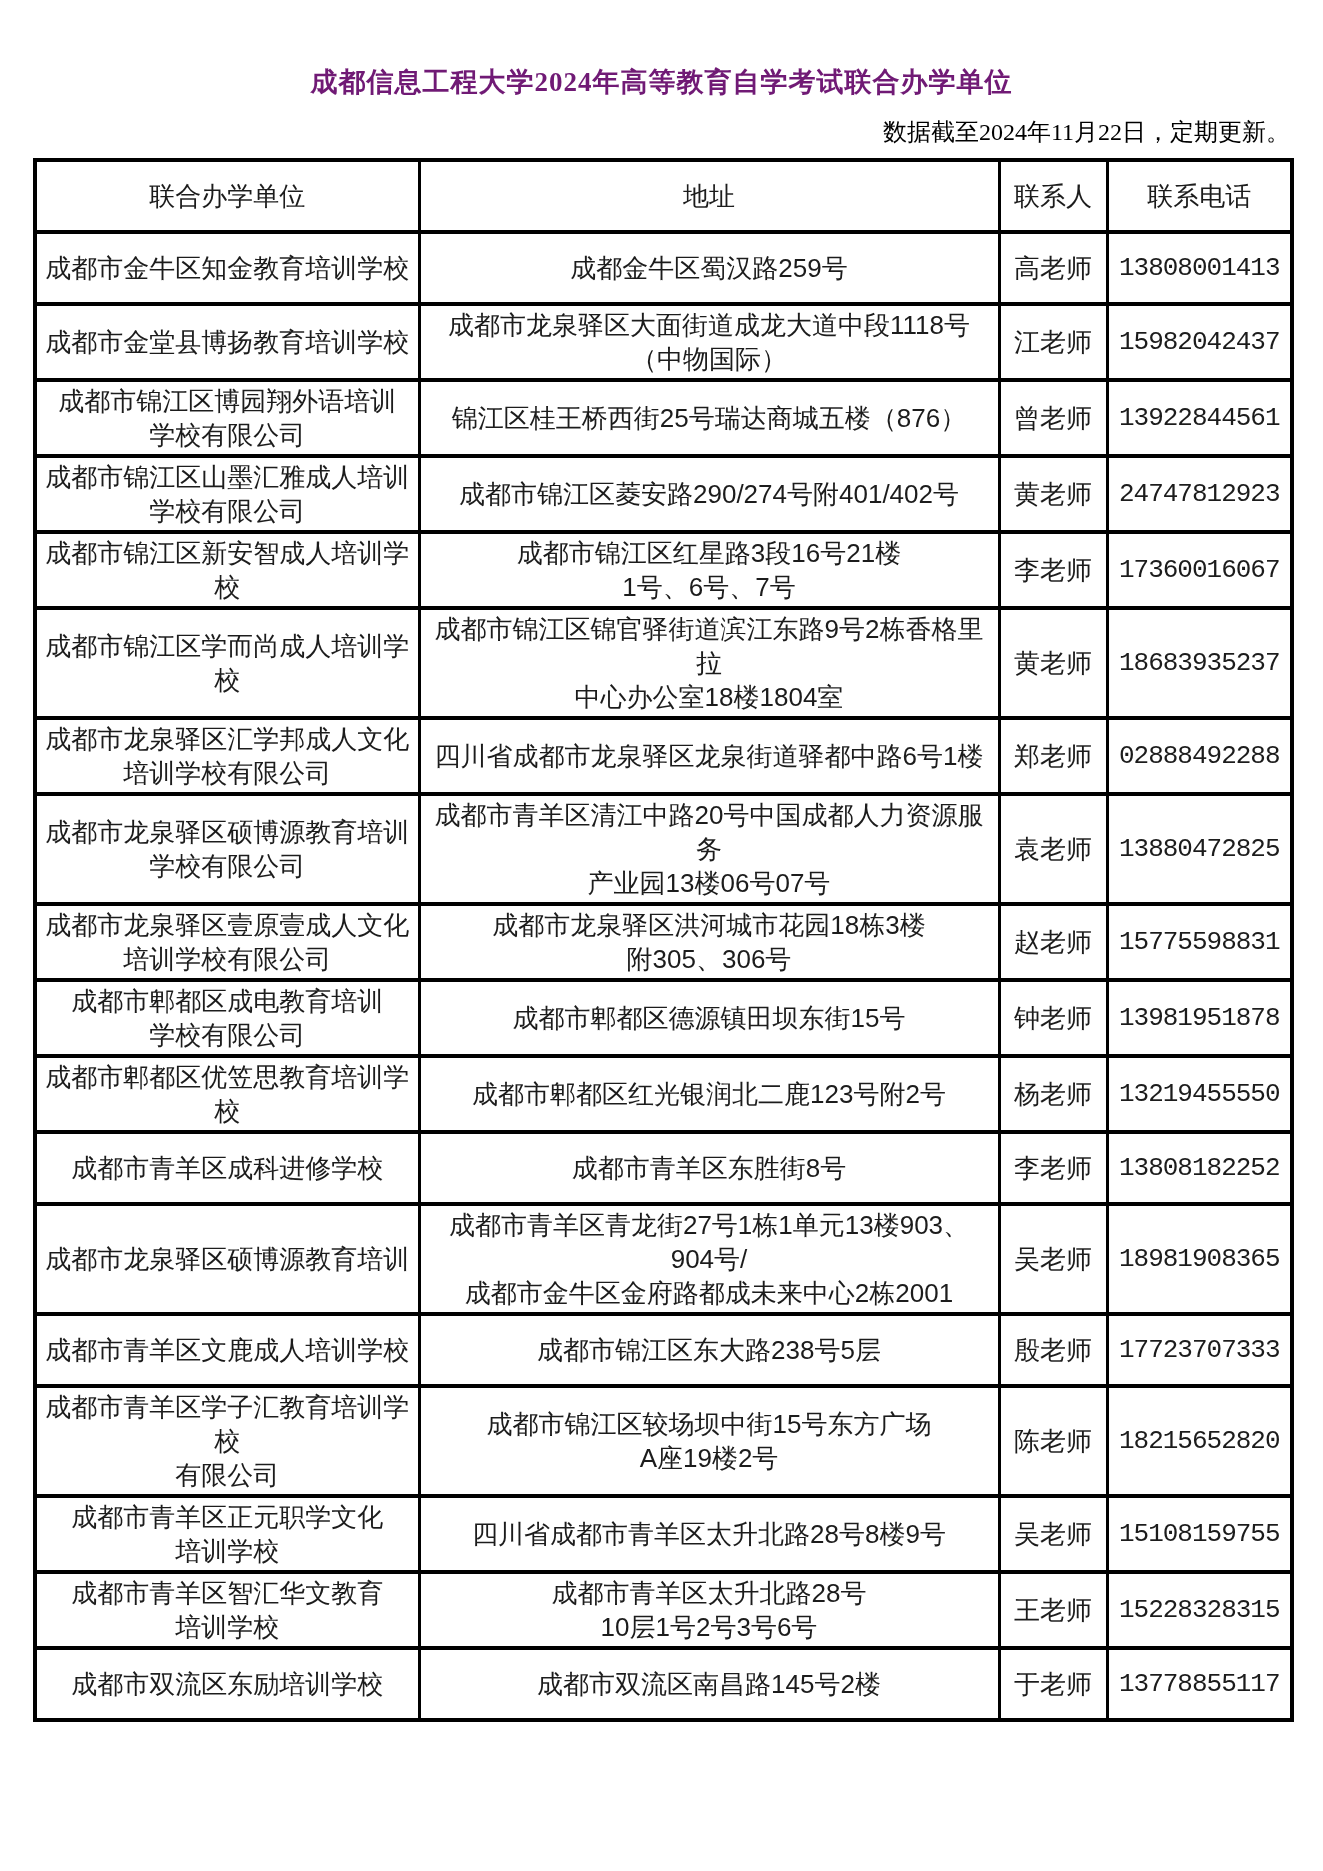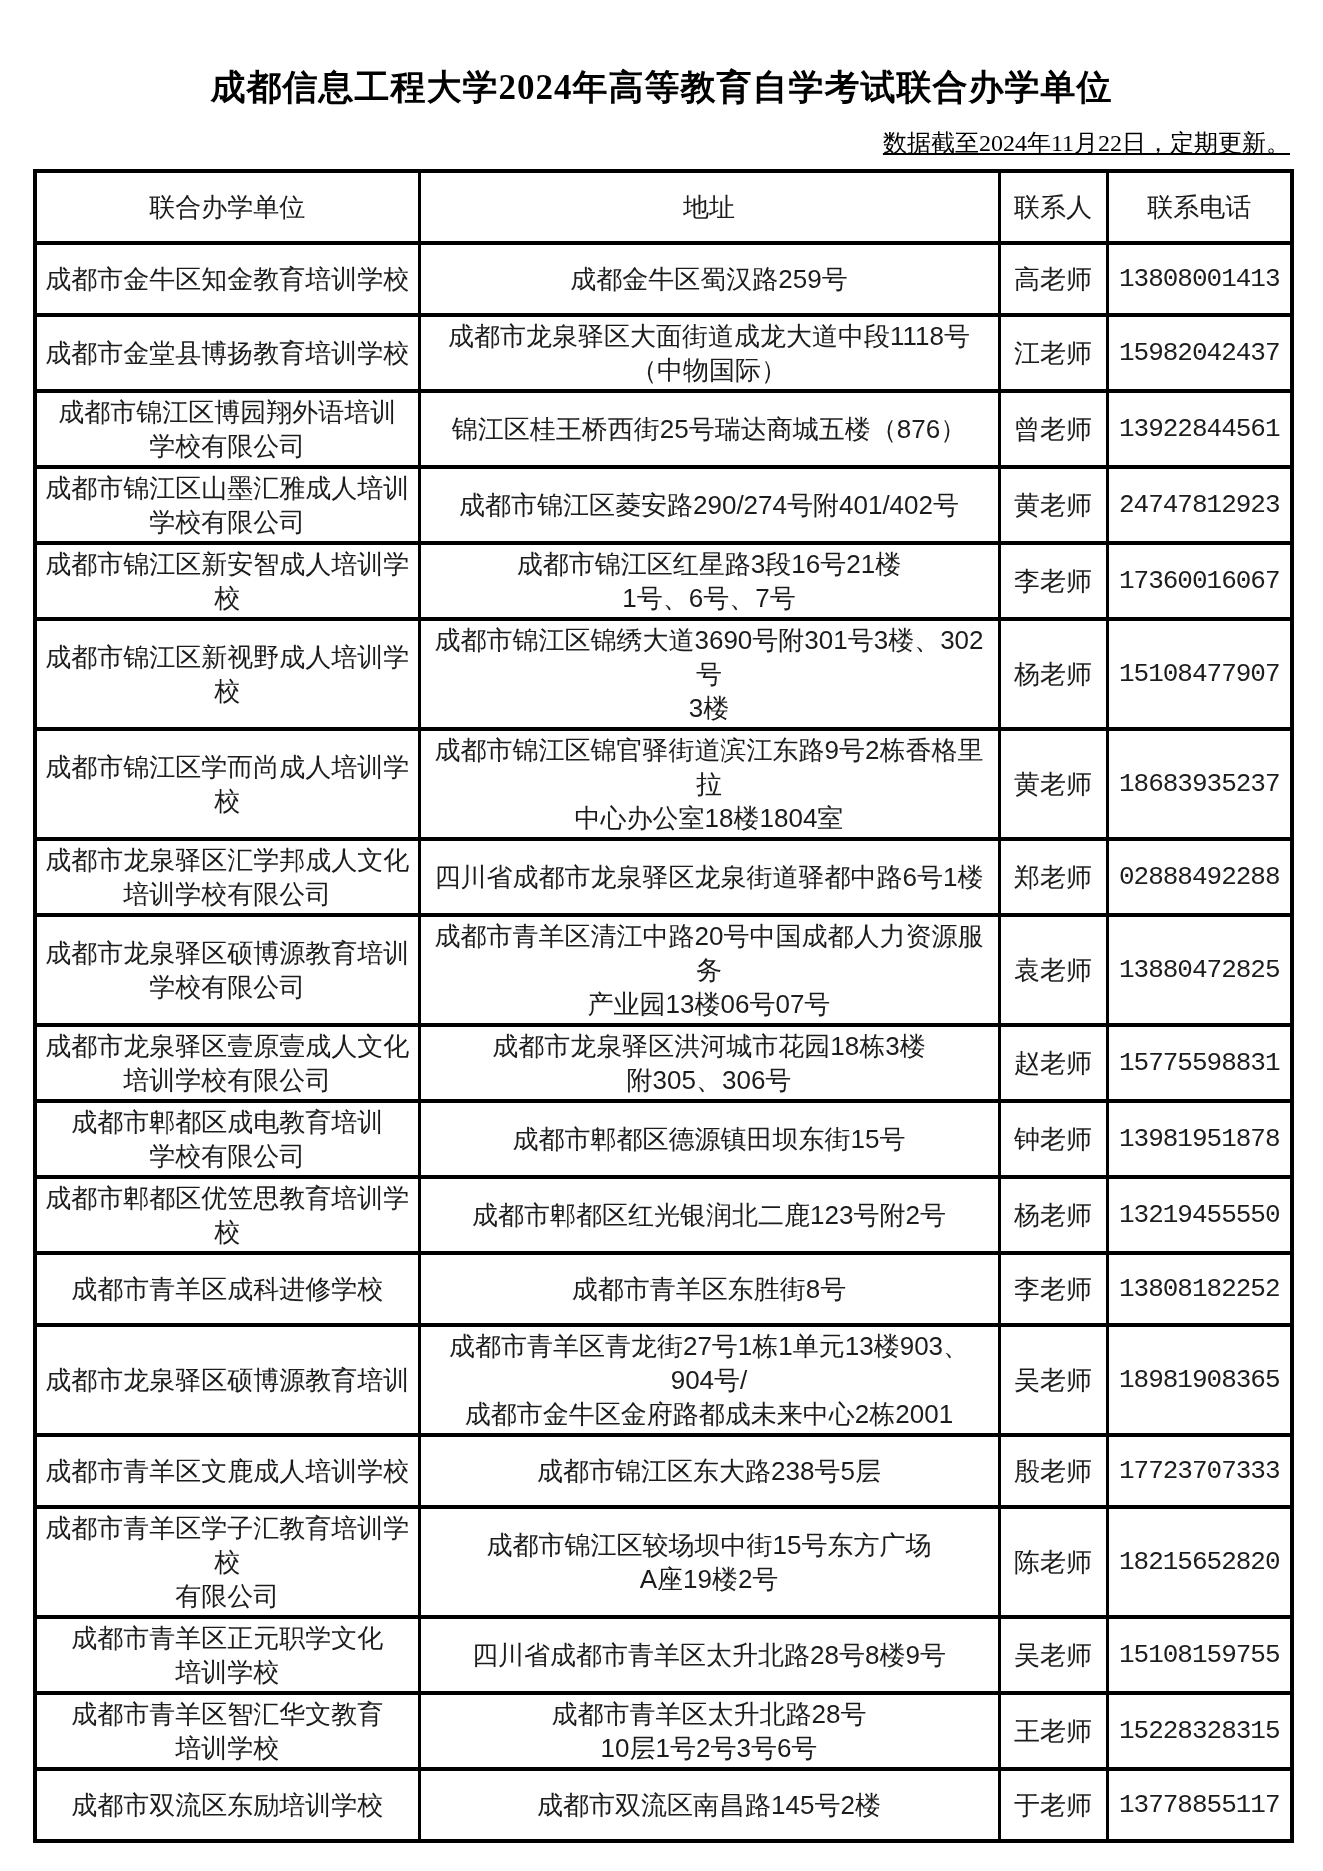--- a/index.html
+++ b/index.html
@@ -13,32 +13,31 @@
     height: 1871px;
     position: relative;
     font-family: "Liberation Sans", sans-serif;
   }
   .page-title {
     margin: 0;
     padding-top: 64px;
     text-align: center;
     font-family: "Liberation Serif", serif;
     font-weight: bold;
-    font-size: 35px;
+    font-size: 27px;
     letter-spacing: 1px;
-    color: #000000;
+    color: #701a75;
   }
   .update-note {
     width: 1290px;
     margin-top: 16px;
     text-align: right;
     font-family: "Liberation Serif", serif;
     font-size: 24px;
     color: #000000;
-    text-decoration: underline;
   }
   table.units-table {
     border-collapse: collapse;
     table-layout: fixed;
     margin: 10px 0 0 33px;
     width: 1257px;
     background: #ffffff;
   }
   table.units-table th,
   table.units-table td {
@@ -124,27 +123,20 @@
   </tr>
 
   <tr>
     <td class="unit-cell">成都市锦江区新安智成人培训学校</td>
     <td class="address-cell">成都市锦江区红星路3段16号21楼
 1号、6号、7号</td>
     <td class="contact-cell">李老师</td>
     <td class="phone-cell">17360016067</td>
   </tr>
 
-  <tr>
-    <td class="unit-cell">成都市锦江区新视野成人培训学校</td>
-    <td class="address-cell">成都市锦江区锦绣大道3690号附301号3楼、302号
-3楼</td>
-    <td class="contact-cell">杨老师</td>
-    <td class="phone-cell">15108477907</td>
-  </tr>
 
   <tr>
     <td class="unit-cell">成都市锦江区学而尚成人培训学校</td>
     <td class="address-cell">成都市锦江区锦官驿街道滨江东路9号2栋香格里拉
 中心办公室18楼1804室</td>
     <td class="contact-cell">黄老师</td>
     <td class="phone-cell">18683935237</td>
   </tr>
 
 

